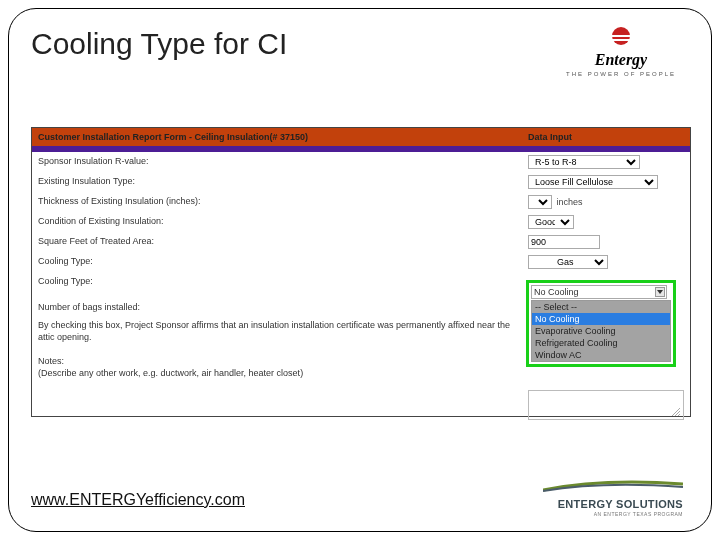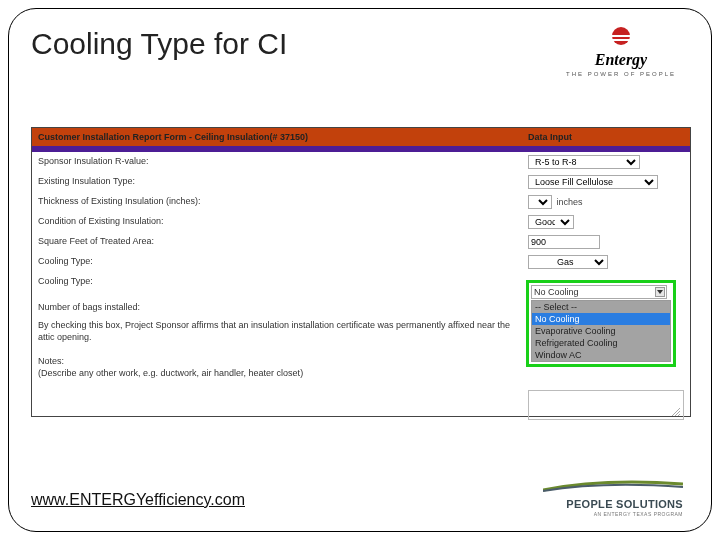--- a/index.html
+++ b/index.html
@@ -287,17 +287,17 @@
     </div>
   </div>
 
   <a class="url">www.ENTERGYefficiency.com</a>
 
   <div class="solutions-logo">
     <svg class="solutions-swoosh" width="140" height="14" viewBox="0 0 140 14">
       <path d="M0 12 Q 60 0 140 6" stroke="#6b8a2e" stroke-width="3" fill="none"></path>
       <path d="M0 13 Q 60 3 140 9" stroke="#4a5c6a" stroke-width="2" fill="none"></path>
     </svg>
-    <div class="solutions-word">PEOPLE SOLUTIONS</div>
+    <div class="solutions-word">ENTERGY SOLUTIONS</div>
     <div class="solutions-sub">AN ENTERGY TEXAS PROGRAM</div>
   </div>
 
 </div>
 
 </body></html>

